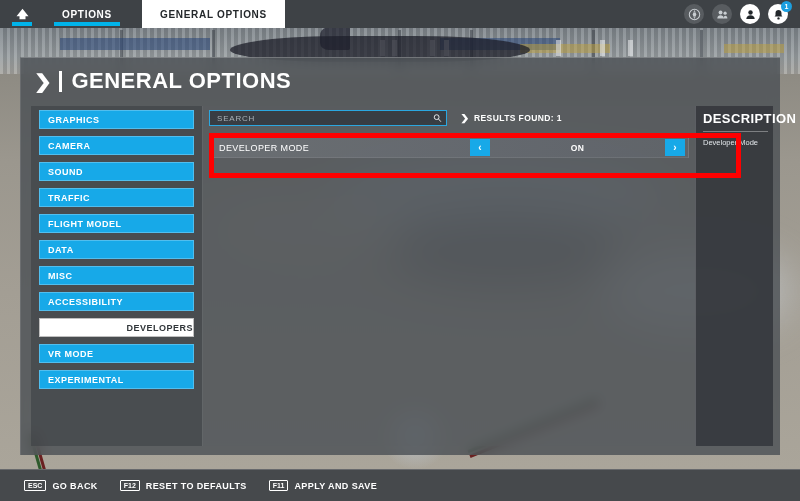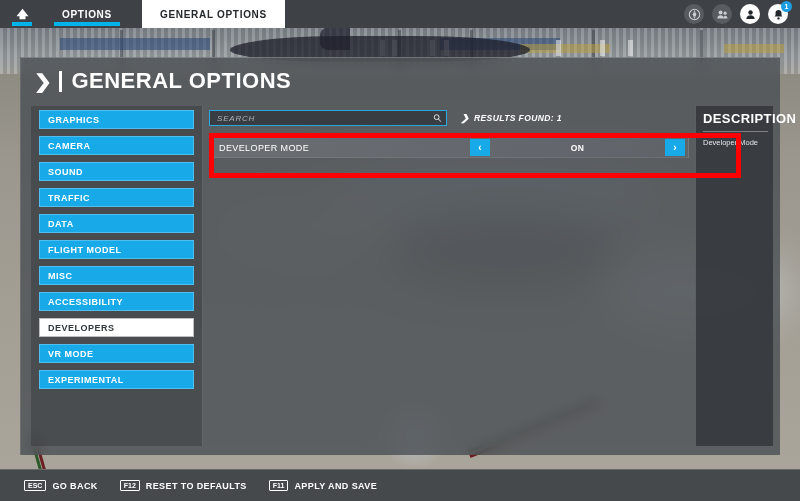--- a/index.html
+++ b/index.html
@@ -164,31 +164,31 @@
     background: #17a9e8;
     color: #ffffff;
     font-size: 9px; font-weight: bold; letter-spacing: .5px;
     display: flex; align-items: center;
     padding-left: 8px;
     border: 1px solid rgba(255,255,255,.25);
   }
   .side-item.selected {
     background: #ffffff; color: #31363a;
     border-color: rgba(0,0,0,.25);
+    justify-content: flex-end;
   }
 
   
   .content {
     flex: 1 1 auto; position: relative;
     background: rgba(90,95,100,.20);
   }
   .searchrow {
     display: flex; align-items: center; gap: 0;
     padding: 4px 6px 0 6px;
-    font-style: italic;
   }
   .searchbox {
     position: relative;
     width: 238px; height: 16px;
     background: rgba(50,56,62,.85);
     border: 1px solid #2ba7e0;
     display: flex; align-items: center;
     padding: 0 18px 0 7px;
   }
   .searchbox .ph {
@@ -397,24 +397,24 @@
         <div class="side-item">
           <span>CAMERA</span>
         </div>
         <div class="side-item">
           <span>SOUND</span>
         </div>
         <div class="side-item">
           <span>TRAFFIC</span>
         </div>
         <div class="side-item">
+          <span>FLIGHT MODEL</span>
+        </div>
+        <div class="side-item">
           <span>DATA</span>
-        </div>
-        <div class="side-item">
-          <span>FLIGHT MODEL</span>
         </div>
         <div class="side-item">
           <span>MISC</span>
         </div>
         <div class="side-item">
           <span>ACCESSIBILITY</span>
         </div>
         <div class="side-item selected">
           <span>DEVELOPERS</span>
         </div>

